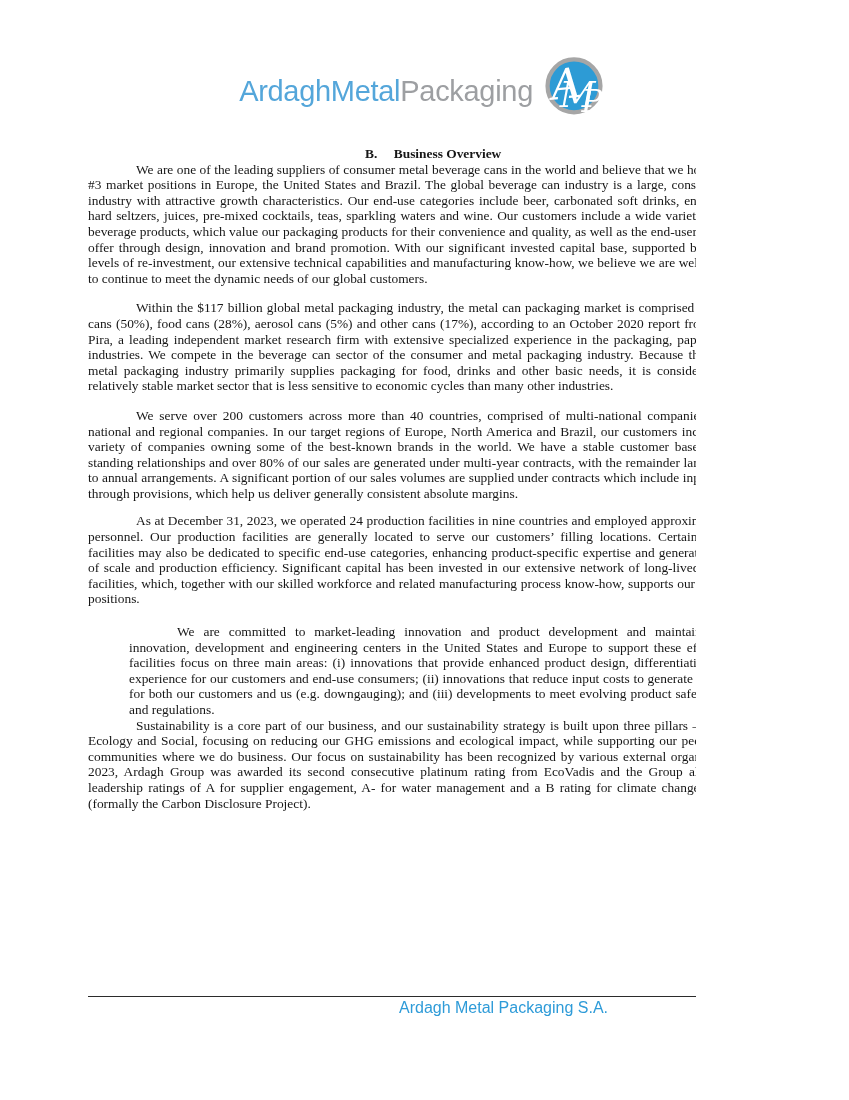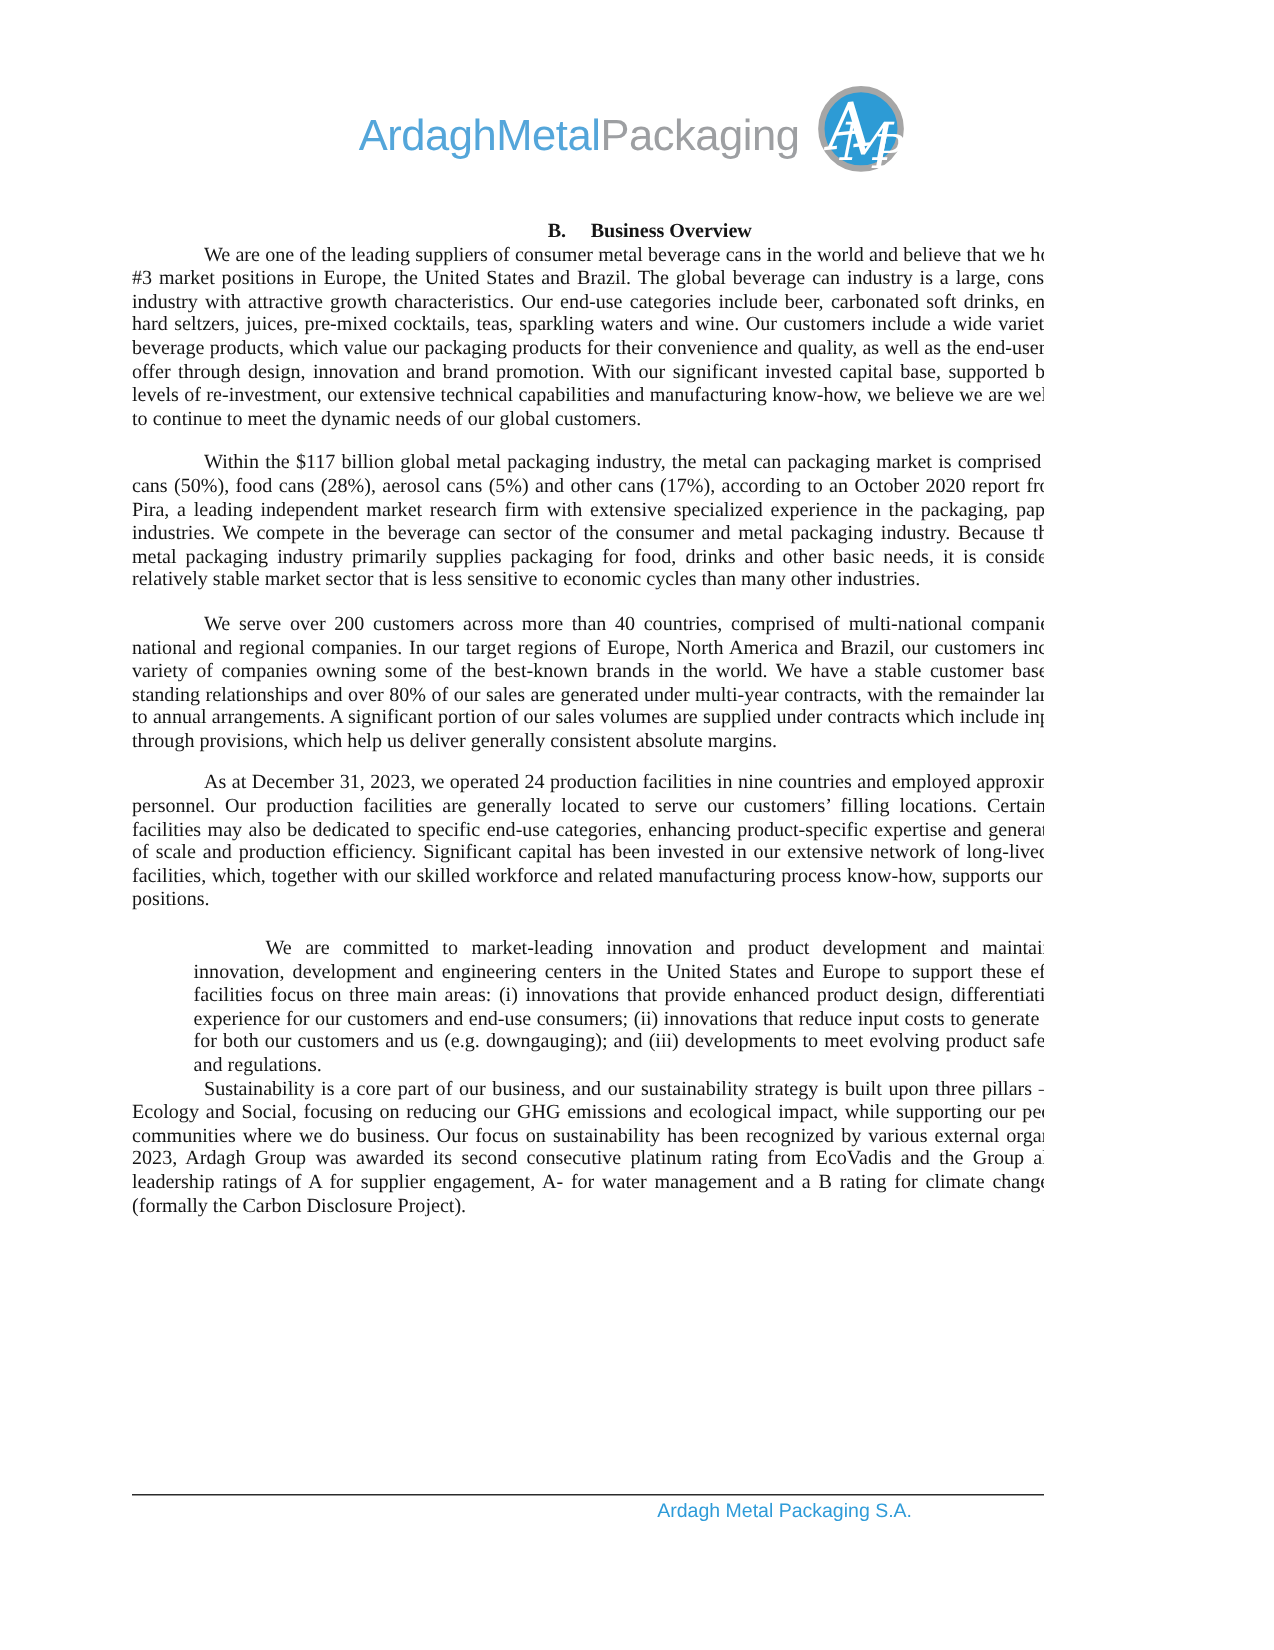--- a/index.html
+++ b/index.html
@@ -66,21 +66,21 @@
     left: 88px;
     top: 996px;
     width: 674px;
     border-top: 1px solid #2b2b2b;
   }
   .footer-company {
     position: absolute;
     right: 88px;
     top: 999px;
     font-family: "Liberation Sans", "DejaVu Sans", sans-serif;
-    font-size: 13px;
+    font-size: 16px;
     color: #2e9bd8;
   }
   .page-number {
     position: absolute;
     left: 0;
     width: 849px;
     top: 1066px;
     text-align: center;
     font-size: 13.4px;
     color: #161616;

